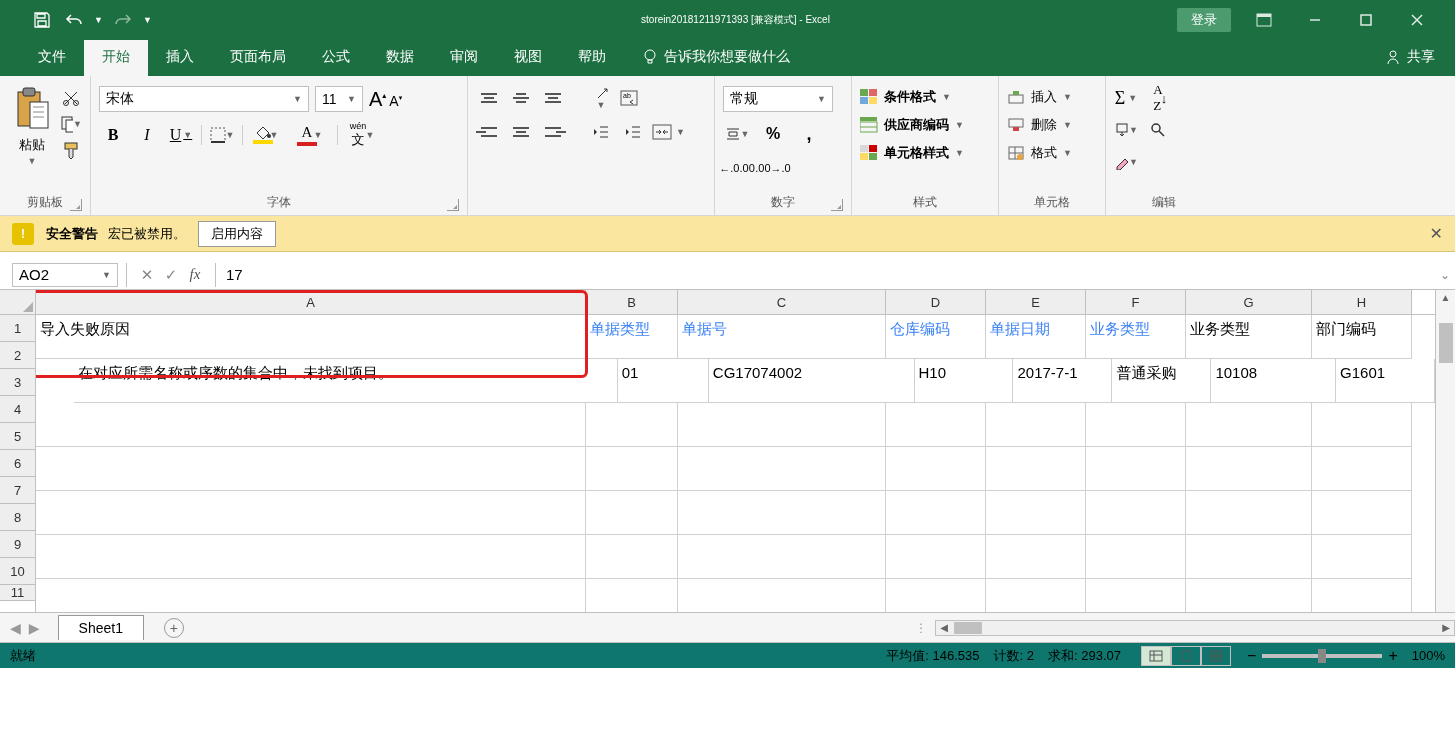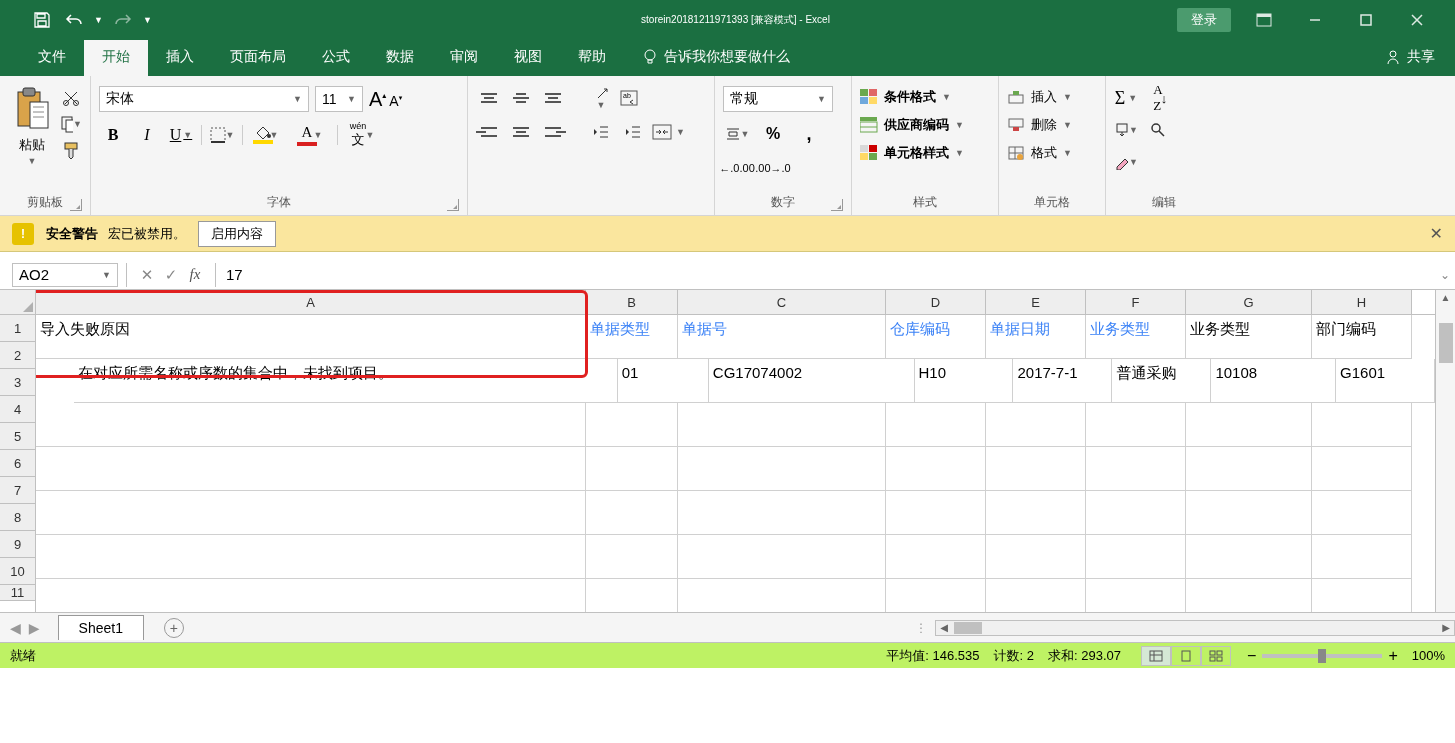--- a/index.html
+++ b/index.html
@@ -102,21 +102,21 @@
 
 .sheet-tabs { height: 30px; border-top: 1px solid #c0c0c0; display: flex; align-items: center; background: #f5f5f5; }
 .tab-nav { display: flex; gap: 8px; padding: 0 10px; color: #999; font-size: 14px; }
 .sheet-tab { background: #fff; border: 1px solid #999; border-bottom: none; padding: 4px 20px; font-size: 14px; margin-left: 8px; }
 .tab-add { width: 20px; height: 20px; border: 1px solid #999; border-radius: 50%; display: flex; align-items: center; justify-content: center; margin-left: 20px; font-size: 14px; color: #666; }
 .tab-split { margin-left: auto; padding: 0 8px; color: #999; }
 .hscroll { width: 520px; height: 16px; background: #f0f0f0; border: 1px solid #c0c0c0; display: flex; align-items: center; }
 .hscroll-btn { width: 16px; text-align: center; font-size: 10px; color: #666; }
 .hscroll-thumb { width: 28px; height: 12px; background: #c0c0c0; margin-left: 2px; }
 
-.statusbar { height: 26px; border-top: 1px solid #c0c0c0; display: flex; align-items: center; background: #bef264; padding: 8px 10px; font-size: 13px; }
+.statusbar { height: 26px; border-top: 1px solid #c0c0c0; display: flex; align-items: center; background: #0f766e; padding: 8px 10px; font-size: 13px; }
 .status-left { }
 .status-center { margin-left: auto; display: flex; gap: 14px; }
 .status-views { display: flex; margin-left: 20px; }
 .view-btn { width: 30px; height: 20px; border: 1px solid #c0c0c0; display: flex; align-items: center; justify-content: center; }
 .view-btn.active { background: #d5e8d5; }
 .zoom-ctrl { display: flex; align-items: center; gap: 6px; margin-left: 16px; }
 .zoom-slider { width: 120px; height: 4px; background: #c0c0c0; position: relative; }
 .zoom-slider::before { content:""; position:absolute; left:50%; top:-3px; width:2px; height:10px; background:#888;}
 .zoom-thumb { width: 8px; height: 14px; background: #888; position: absolute; left: 50%; top: -5px; transform: translateX(-50%); }
 .dd { font-size: 9px; color: #666; }

